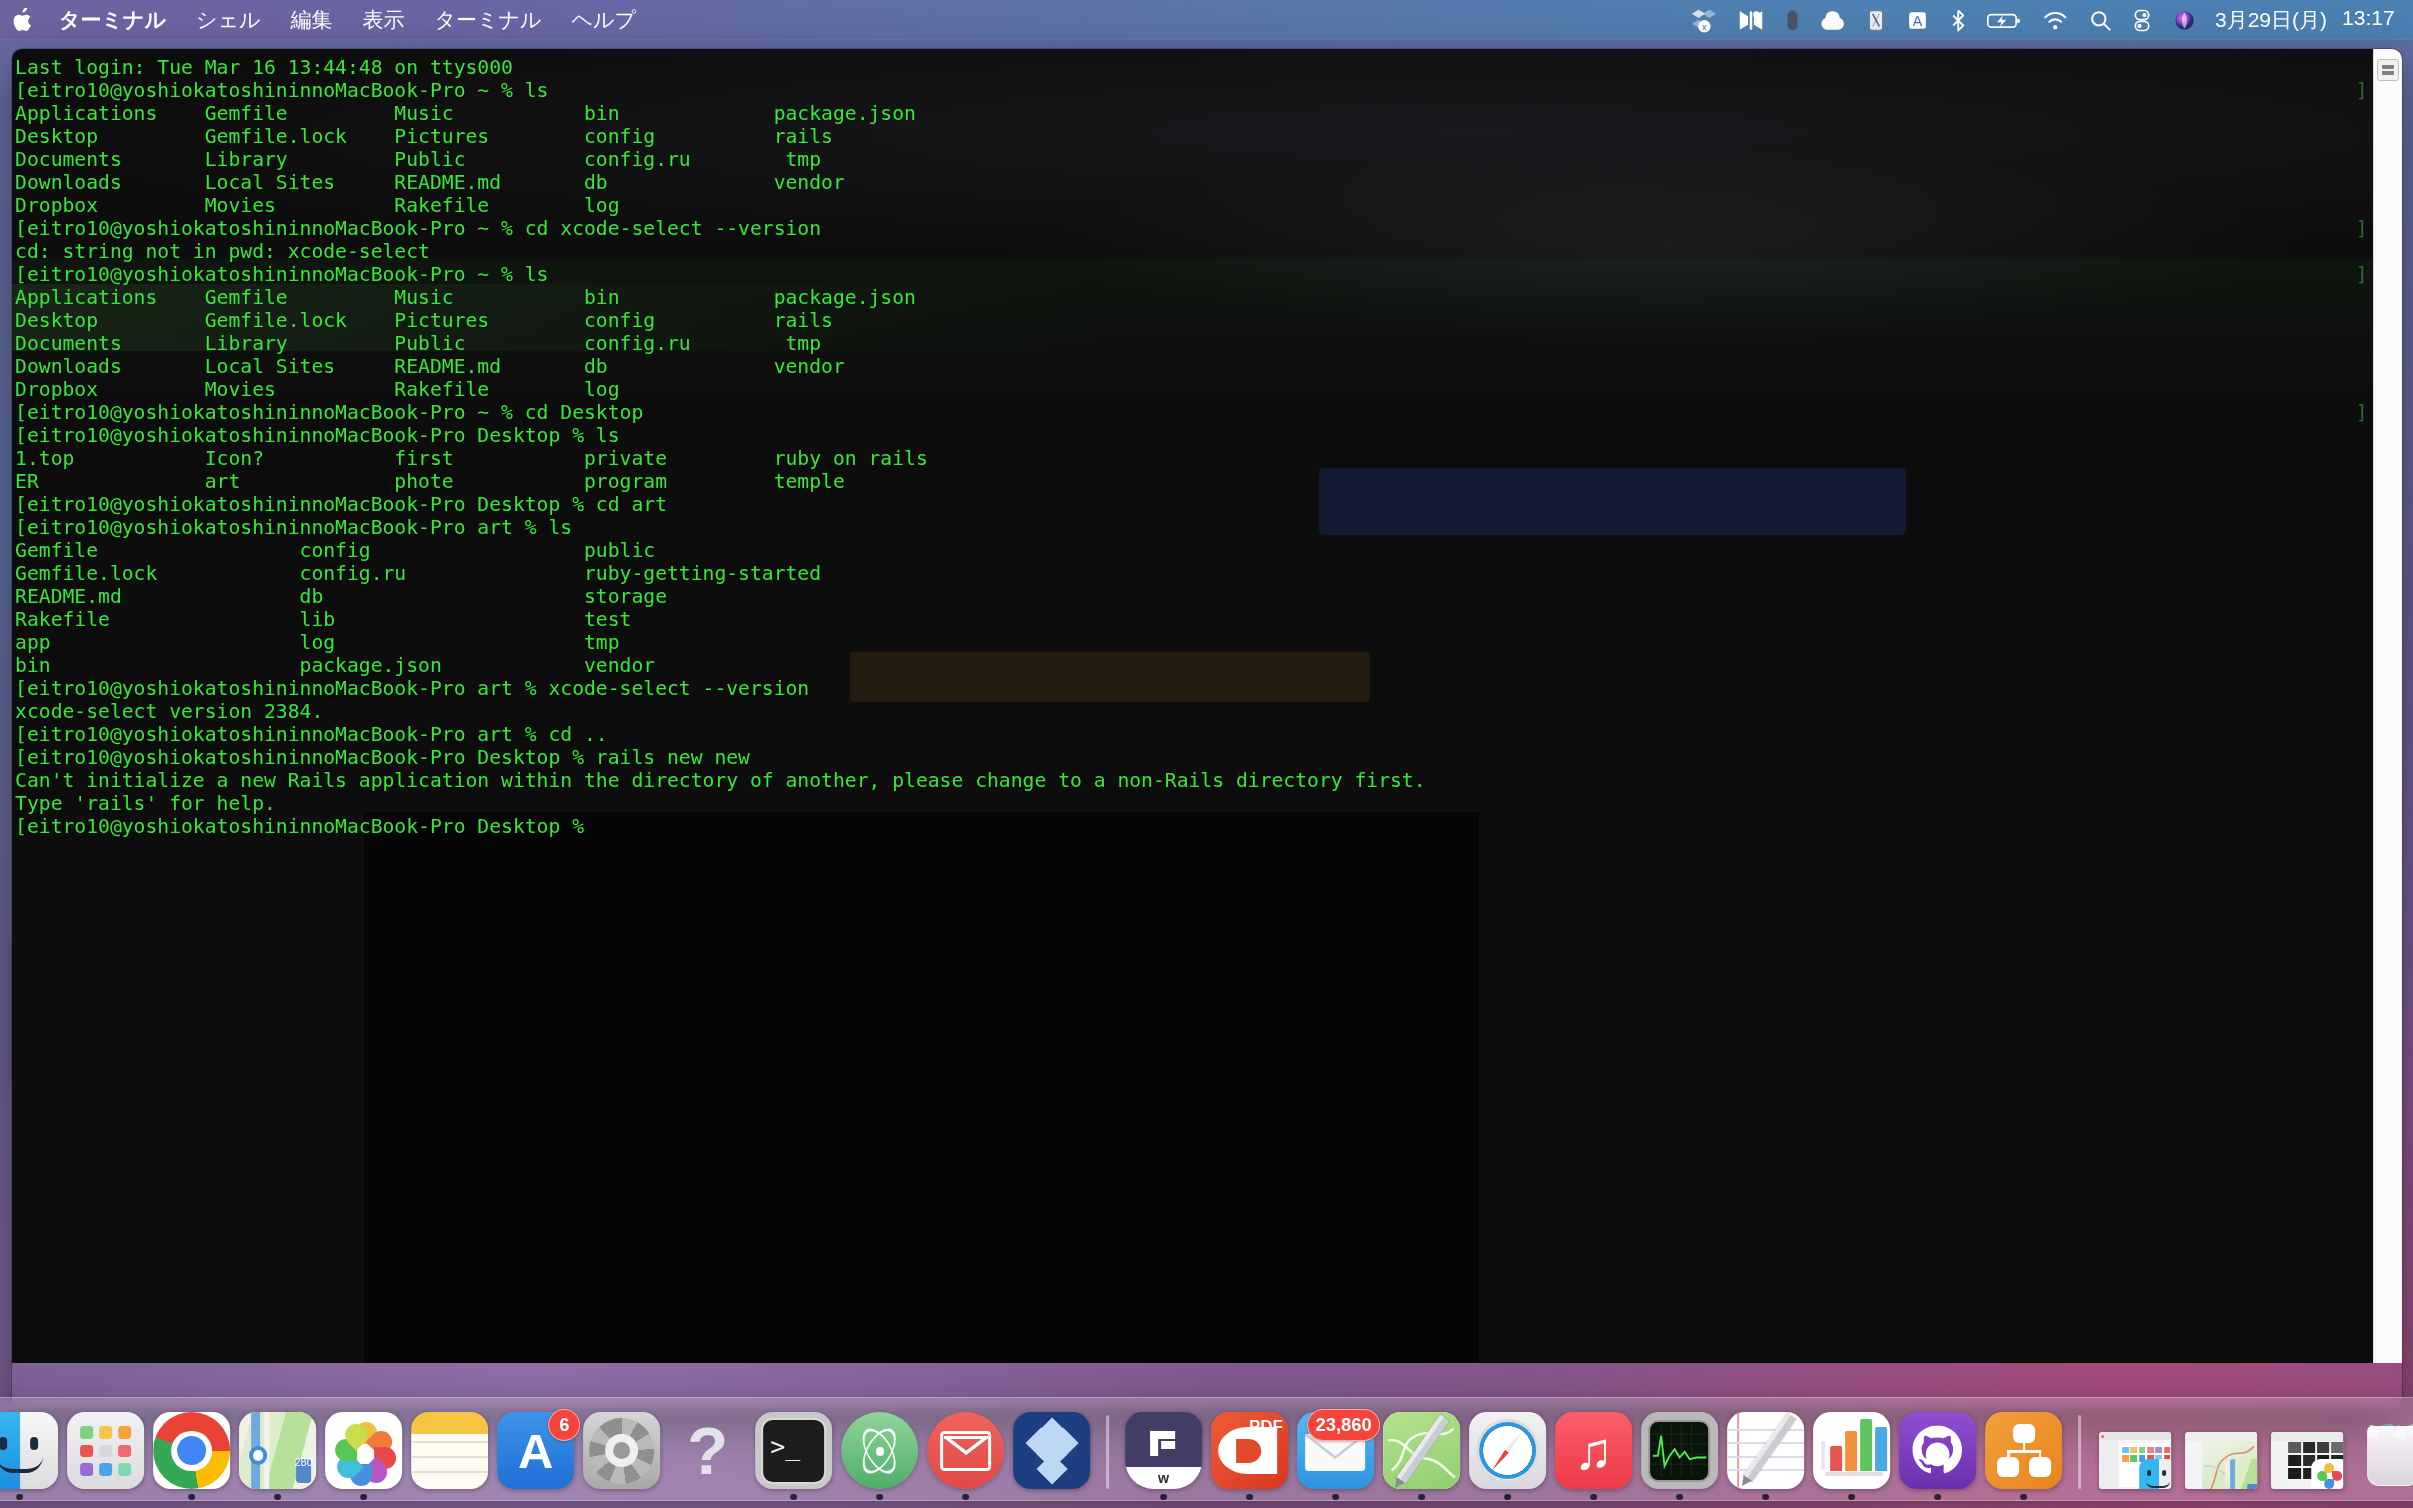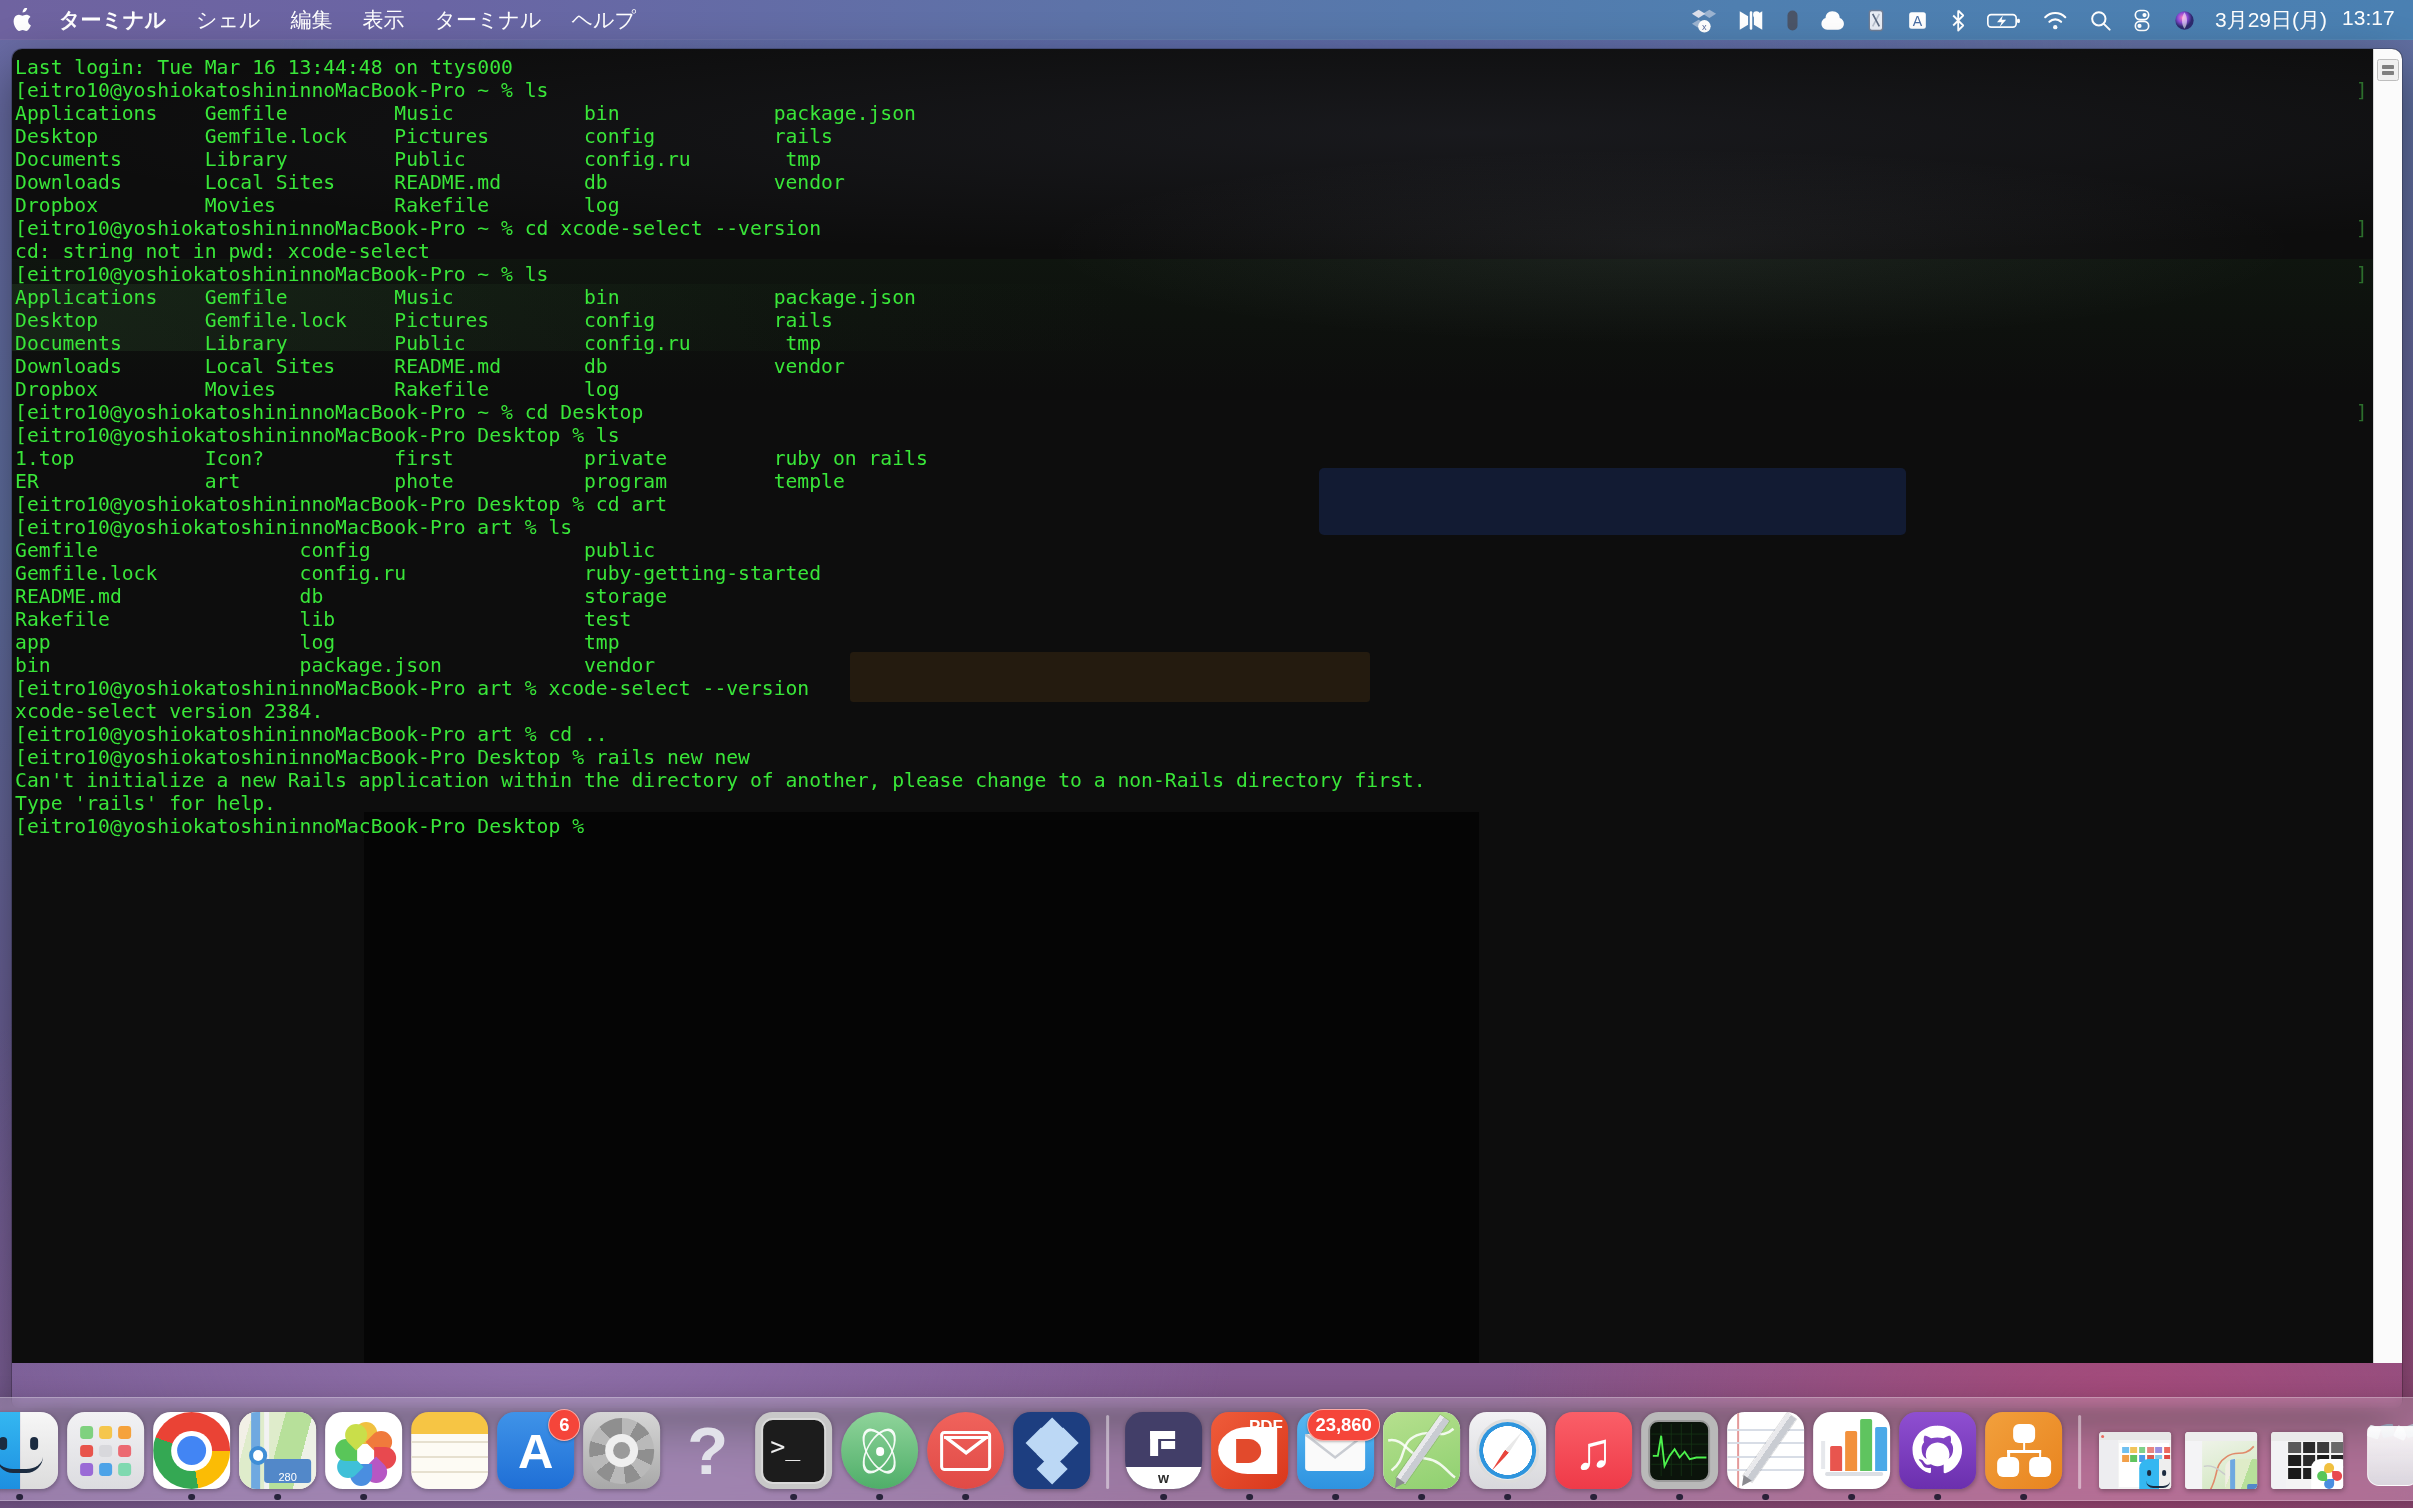--- a/index.html
+++ b/index.html
@@ -382,21 +382,21 @@
       <div class="runner"></div>
   </div>
 
   <div class="dock-item">
     <div class="dock-ico" style="background:#eef3e4">
       <div style="position:absolute;inset:0;background:
         linear-gradient(105deg,#f2f0e6 0 14%,#dfeccb 14% 48%,#b7e09a 48% 76%,#eef1e6 76% 100%)"></div>
       <div style="position:absolute;left:11.7px;top:0;bottom:0;width:9.2px;background:#6fa9e0"></div>
       <div style="position:absolute;left:25px;top:0;bottom:0;width:5px;background:#f2f2f2"></div>
       <div style="position:absolute;left:10px;top:34px;width:18.4px;height:18.4px;border-radius:50%;background:#fff;border:4.2px solid #3f8ed6"></div>
-      <div style="position:absolute;right:5px;bottom:6.7px;width:47px;height:23.5px;background:#5288c9;border-radius:3.4px;color:#fff;font-size:11px;display:flex;align-items:flex-end;justify-content:center;padding-bottom:0;">280</div>
+      <div style="position:absolute;right:5px;bottom:6.7px;width:15px;height:23.5px;background:#5288c9;border-radius:3.4px;color:#fff;font-size:11px;display:flex;align-items:flex-end;justify-content:center;padding-bottom:15px;">280</div>
     </div>
       <div class="runner"></div>
   </div>
 
   <div class="dock-item">
     <div class="dock-ico" style="background:#fff">
       <div class="photos-pin" style="background:#f0c040;left:30px;top:10px;transform:rotate(0deg)"></div>
       <div class="photos-pin" style="background:#f07a3c;left:45px;top:18.4px;transform:rotate(45deg)"></div>
       <div class="photos-pin" style="background:#e8494f;left:49px;top:35px;transform:rotate(90deg)"></div>
       <div class="photos-pin" style="background:#b657c4;left:40px;top:49px;transform:rotate(135deg)"></div>

